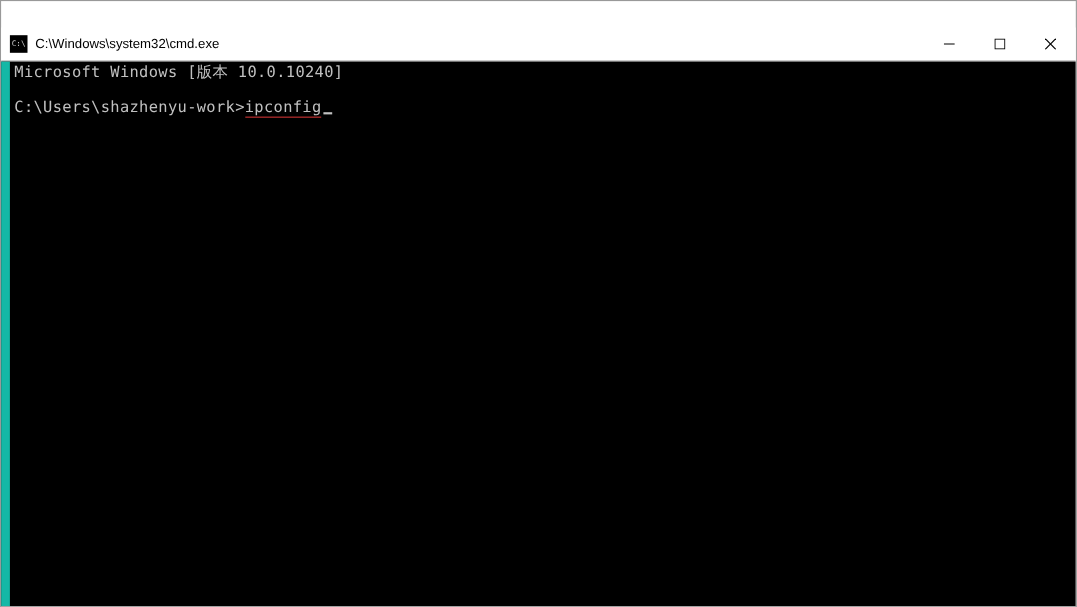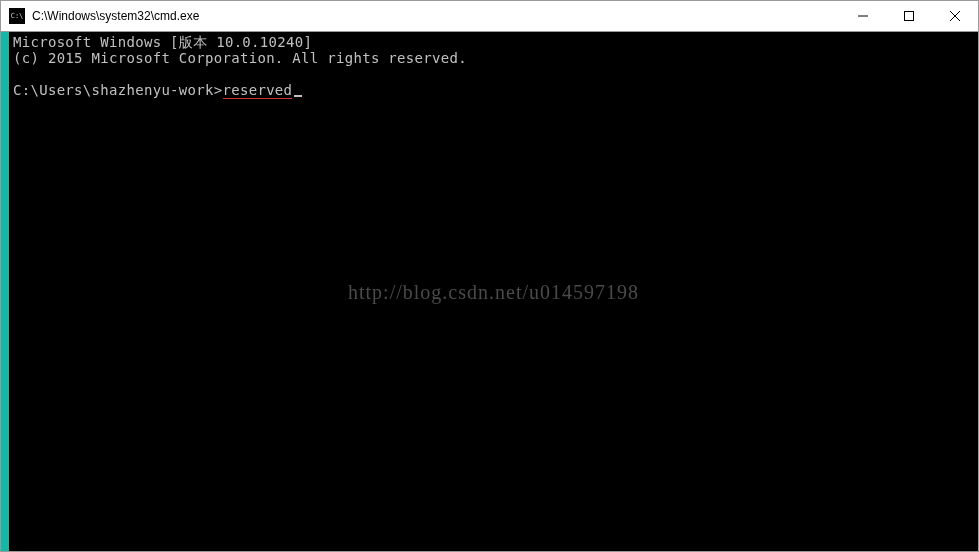--- a/index.html
+++ b/index.html
@@ -15,20 +15,21 @@
       overflow: hidden;
       border: 1px solid #999;
     }
     .titlebar {
       height: 31px;
       background: #ffffff;
       display: flex;
       align-items: center;
       padding-left: 8px;
       border-bottom: 1px solid #999;
+      margin-top: 24px;
     }
     .app-icon {
       width: 16px;
       height: 16px;
       background: #000;
       display: flex;
       align-items: center;
       justify-content: center;
       margin-right: 7px;
       position: relative;
@@ -128,17 +129,15 @@
       <svg viewBox="0 0 10 10">
         <line x1="0" y1="0" x2="10" y2="10" stroke="#000" stroke-width="1"></line>
         <line x1="10" y1="0" x2="0" y2="10" stroke="#000" stroke-width="1"></line>
       </svg>
     </div>
   </div>
 </div>
 
 <div class="terminal">
   <div class="line">Microsoft Windows [版本 10.0.10240]</div>
-  <div class="line">(c) 2015 Microsoft Corporation. All rights reserved.</div>
   <div class="line">&nbsp;</div>
-  <div class="prompt-line"><span>C:\Users\shazhenyu-work&gt;</span><span class="command-underline">reserved</span><span class="cursor"></span></div>
-  <div class="watermark">http://blog.csdn.net/u014597198</div>
+  <div class="prompt-line"><span>C:\Users\shazhenyu-work&gt;</span><span class="command-underline">ipconfig</span><span class="cursor"></span></div>
 </div>
 
 </body></html>

